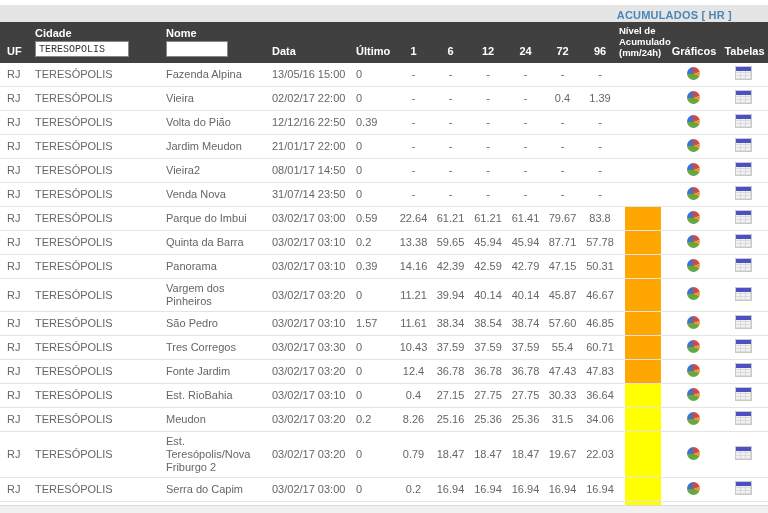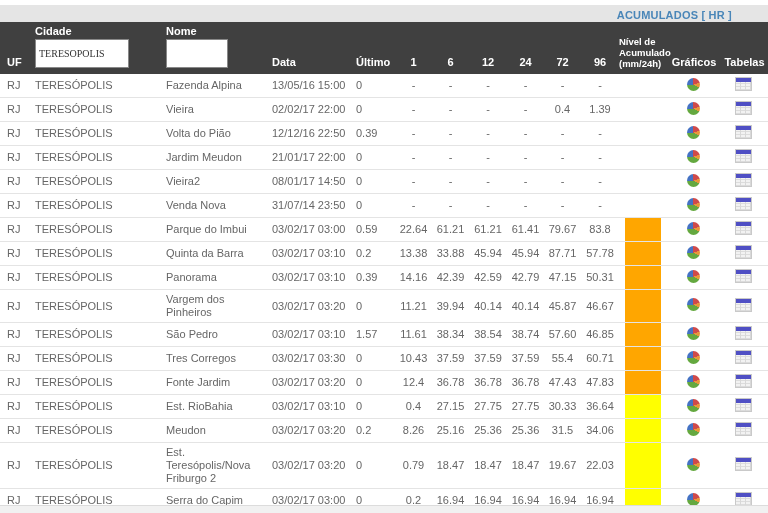--- a/index.html
+++ b/index.html
@@ -42,24 +42,24 @@
   thead th.c-uf    { padding-left: 7px; }
   thead th.c-data  { padding-left: 7px; }
   thead th.c-ult   { padding-left: 6px; }
   thead th.num     { text-align: center; }
   thead th.c-nivel { font-size: 9.5px; white-space: pre-line; line-height: 11px; padding-bottom: 5px; }
   thead th.c-ico   { padding-left: 2px; text-align: center; }
   .filter-wrap { display: flex; flex-direction: column; gap: 2px; padding-left: 7px; }
   .filter-wrap.nome { padding-left: 6px; }
   .filter-label { font-size: 11px; font-weight: bold; color: #fff; }
   .filter-input {
-    height: 29px;
+    height: 16px;
     border: 1px solid #888;
     background: #ffffff;
-    font-family: Liberation Serif, serif;
+    font-family: Liberation Mono, monospace;
     font-size: 10px;
     color: #333;
     padding: 0 3px;
     outline: none;
   }
   .filter-input.cidade { width: 94px; }
   .filter-input.nome   { width: 62px; }
   tbody td {
     font-size: 11px;
     color: #666;
@@ -275,21 +275,21 @@
         <td class="c-ico"><span class="pie-icon"></span></td>
         <td class="c-ico"><span class="table-icon"></span></td>
       </tr>
       <tr>
         <td class="c-uf">RJ</td>
         <td class="c-cid">TERESÓPOLIS</td>
         <td class="c-nome">Quinta da Barra</td>
         <td class="c-data">03/02/17 03:10</td>
         <td class="c-ult">0.2</td>
         <td class="num">13.38</td>
-        <td class="num">33.88</td>
+        <td class="num">59.65</td>
         <td class="num">45.94</td>
         <td class="num">45.94</td>
         <td class="num">87.71</td>
         <td class="num">57.78</td>
         <td class="c-nivel nivel-orange"></td>
         <td class="c-ico"><span class="pie-icon"></span></td>
         <td class="c-ico"><span class="table-icon"></span></td>
       </tr>
       <tr>
         <td class="c-uf">RJ</td>

